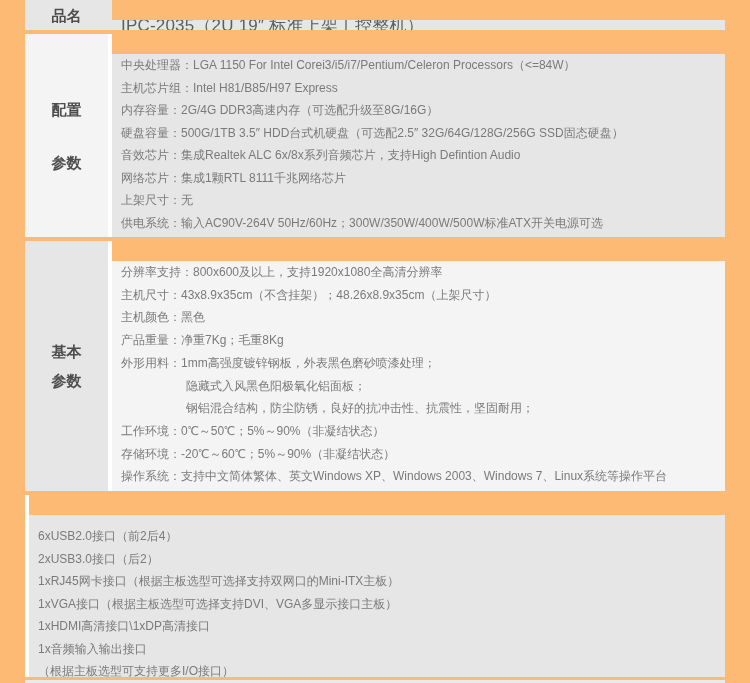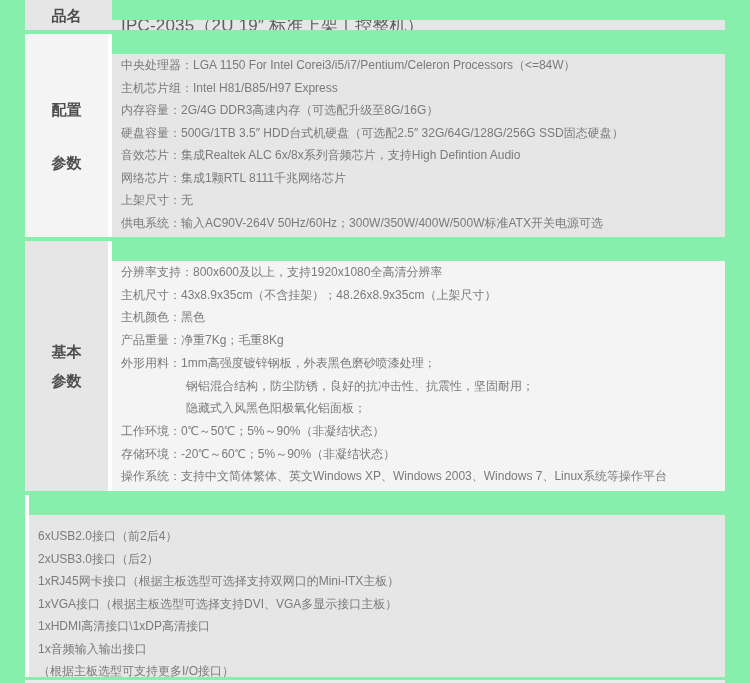--- a/index.html
+++ b/index.html
@@ -5,21 +5,21 @@
   html, body {
     margin: 0;
     padding: 0;
     background: #ffffff;
     font-family: "Liberation Sans", sans-serif;
   }
   .page {
     position: relative;
     width: 750px;
     height: 683px;
-    background: #86efac;
+    background: #fdba74;
     overflow: hidden;
   }
   .row {
     display: flex;
     margin-left: 25px;
     width: 700px;
     box-sizing: border-box;
   }
   .sect { margin-top: 4px; }
   .label-col {
@@ -121,22 +121,22 @@
       <div>基本</div>
       <div>参数</div>
     </div>
     <div class="gap"></div>
     <div class="content-col bg-light lh-basic">
         <div class="spec-row">分辨率支持：800x600及以上，支持1920x1080全高清分辨率</div>
         <div class="spec-row">主机尺寸：43x8.9x35cm（不含挂架）；48.26x8.9x35cm（上架尺寸）</div>
         <div class="spec-row">主机颜色：黑色</div>
         <div class="spec-row">产品重量：净重7Kg；毛重8Kg</div>
         <div class="spec-row">外形用料：1mm高强度镀锌钢板，外表黑色磨砂喷漆处理；</div>
+        <div class="spec-row indent">隐藏式入风黑色阳极氧化铝面板；</div>
         <div class="spec-row indent">钢铝混合结构，防尘防锈，良好的抗冲击性、抗震性，坚固耐用；</div>
-        <div class="spec-row indent">隐藏式入风黑色阳极氧化铝面板；</div>
         <div class="spec-row">工作环境：0℃～50℃；5%～90%（非凝结状态）</div>
         <div class="spec-row">存储环境：-20℃～60℃；5%～90%（非凝结状态）</div>
         <div class="spec-row">操作系统：支持中文简体繁体、英文Windows XP、Windows 2003、Windows 7、Linux系统等操作平台</div>
         <div class="spec-row">保修政策：按国家三包政策实施，整机享受3年免费质保</div>
       </div>
   </div>
 
   <div class="row sect h-io">
     <div class="gap"></div>
     <div class="content-col bg-gray lh-io pad-io">

